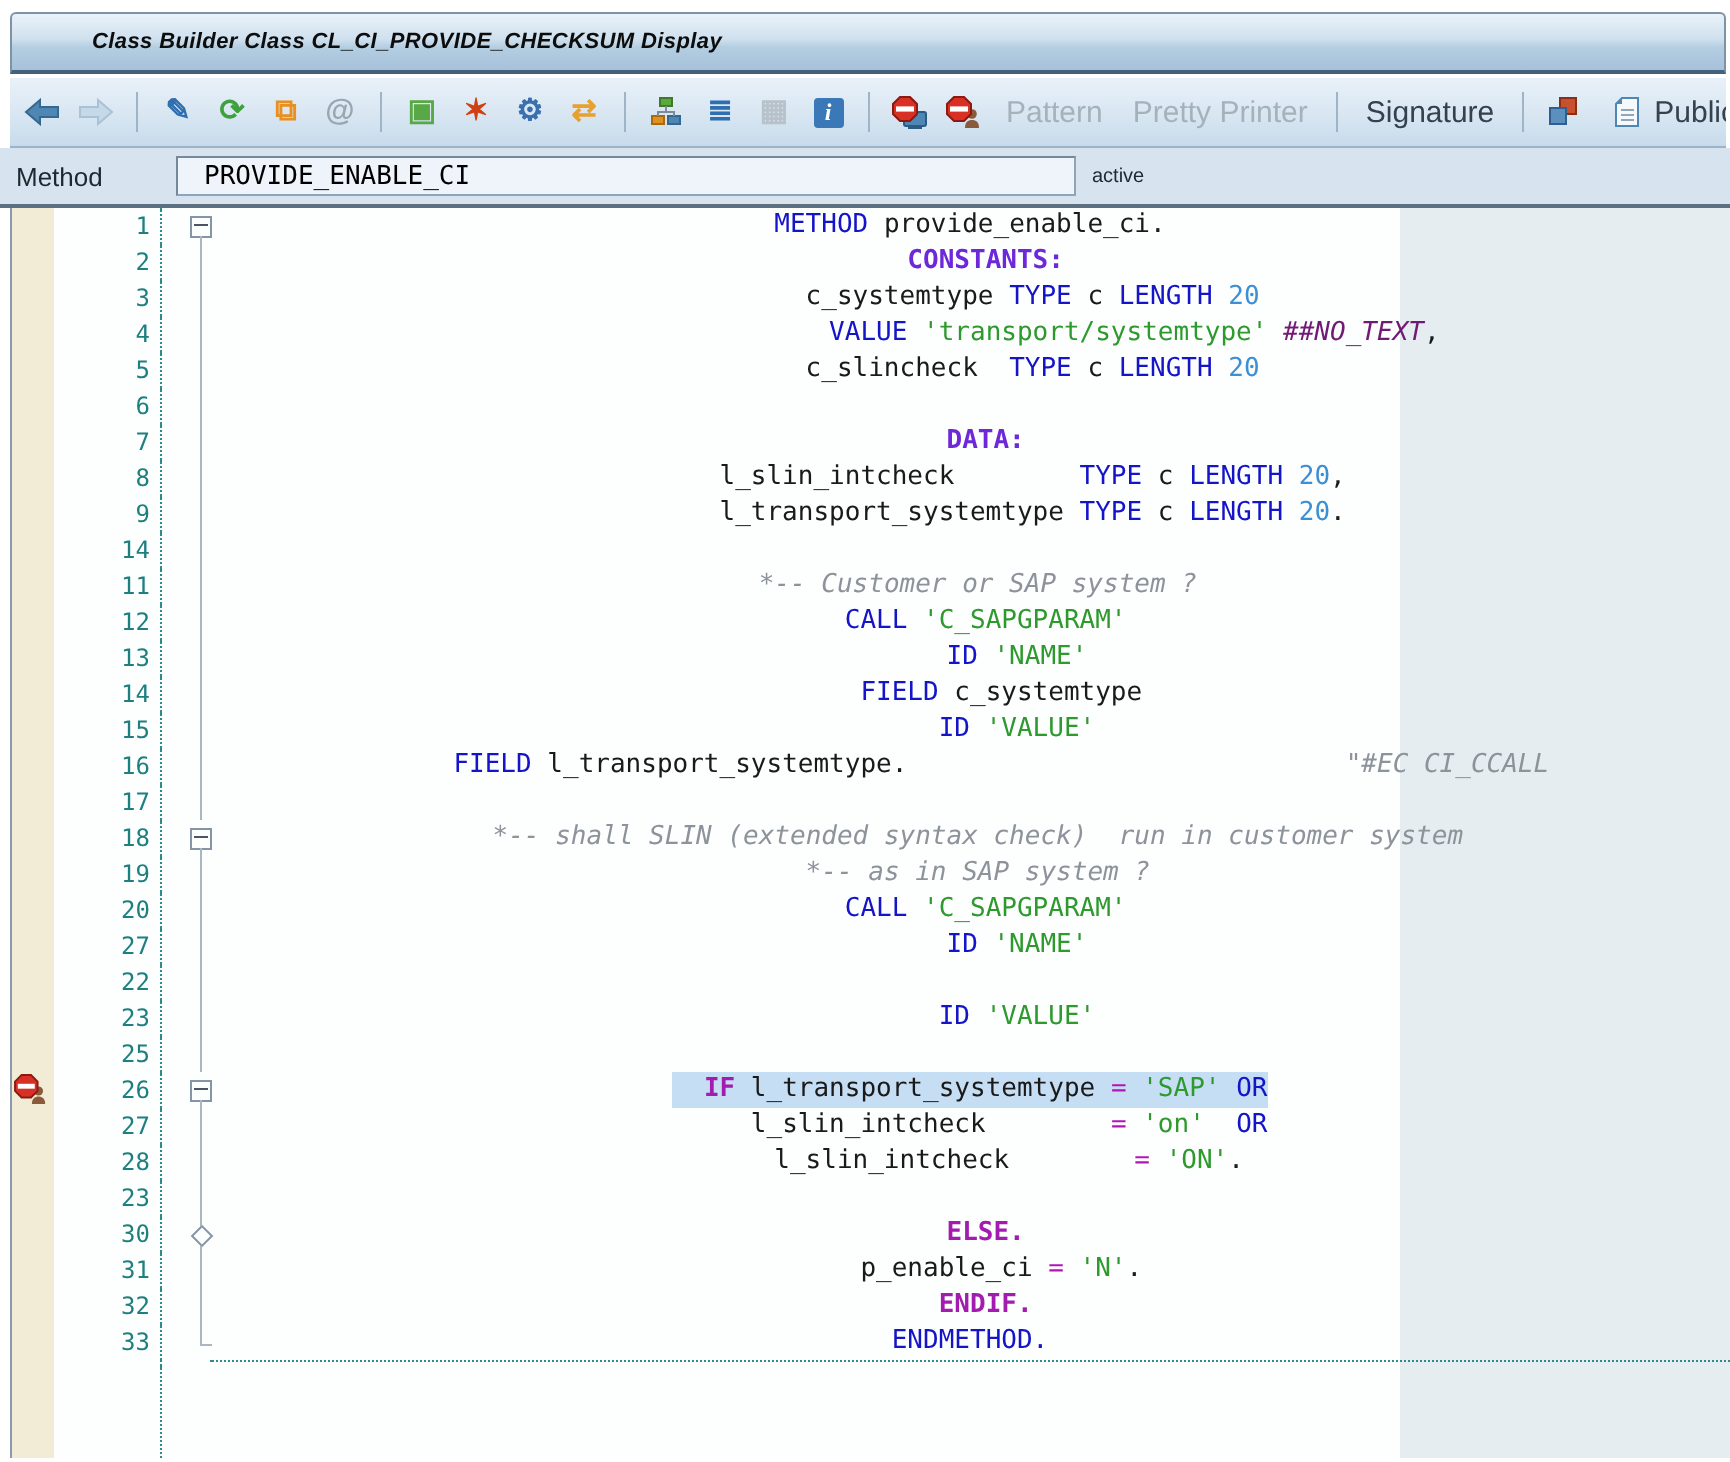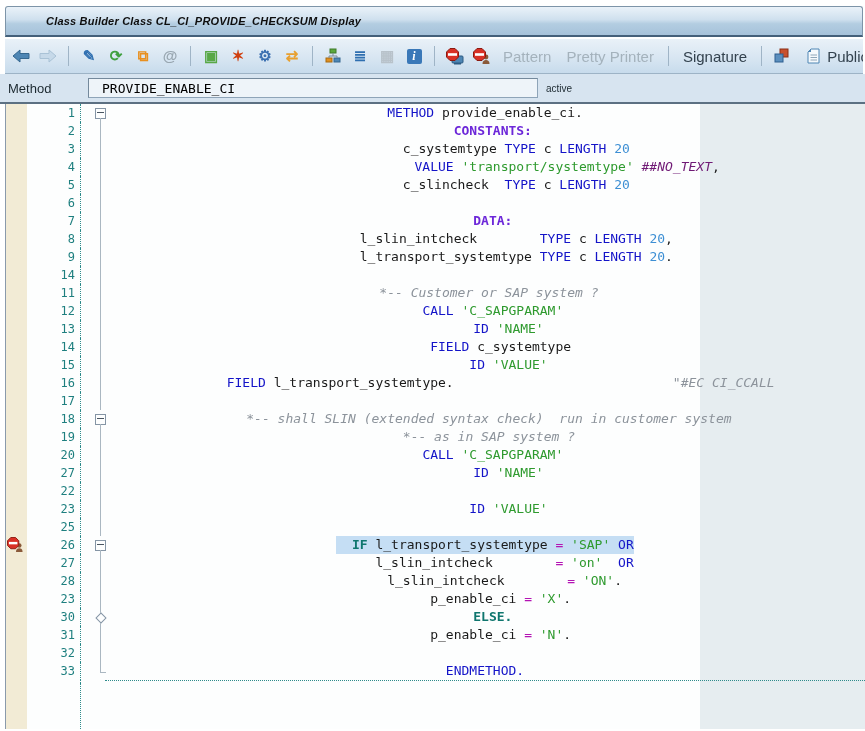--- a/index.html
+++ b/index.html
@@ -70,21 +70,21 @@
   .f-minus .box::after{content:"";position:absolute;left:1px;right:1px;top:3px;border-top:1px solid #4a5662;}
   .f-diamond::after{content:"";position:absolute;left:19px;top:0;bottom:0;border-left:1px solid #aab7c1;}
   .f-diamond .dia{position:absolute;left:16px;top:6px;width:6px;height:6px;border:1px solid #8595a5;
          background:#fdfefe;transform:rotate(45deg);z-index:1;}
   .c-code{flex:1;font-family:"DejaVu Sans Mono", monospace;font-size:13px;line-height:18px;
          white-space:pre;color:#1a1a1a;text-align:center;}
   .hlband{background:#c5def4;display:inline-block;}
   .s-pl{color:#1a1a1a;}
   .s-kw{color:#1414c8;}
   .s-decl{color:#6d28d9;font-weight:bold;}
-  .s-blk{color:#0f766e;font-weight:bold;}
+  .s-blk{color:#a21caf;font-weight:bold;}
   .s-str{color:#2e9a2e;}
   .s-num{color:#3d8fd4;}
   .s-cmt{color:#8c939b;font-style:italic;}
   .s-prag{color:#701a75;font-style:italic;}
   .s-op{color:#b414b4;}
   .rule-row .c-code{border-top:1px dotted #2e8b8b;}
   .rule-row{flex:0 0 3px;height:3px;}
   .filler{flex:1 1 auto;height:auto;}
 </style>
 </head>
@@ -350,40 +350,40 @@
       <div class="row">
         <div class="c-gut"></div>
         <div class="c-num">28</div>
         <div class="c-fold f-line"></div>
         <div class="c-code"><span class="seg s-pl">     l_slin_intcheck        </span><span class="seg s-op">=</span><span class="seg s-pl"> </span><span class="seg s-str">'ON'</span><span class="seg s-pl">.</span></div>
       </div>
       <div class="row">
         <div class="c-gut"></div>
         <div class="c-num">23</div>
         <div class="c-fold f-line"></div>
-        <div class="c-code"><span class="seg s-pl">    p_enable_ci </span><span class="seg s-op">=</span><span class="seg s-pl"> </span><span class="seg s-str">'X'</span><span class="seg s-pl">.</span></div>
       </div>
       <div class="row">
         <div class="c-gut"></div>
         <div class="c-num">30</div>
         <div class="c-fold f-diamond">
           <span class="dia"></span>
         </div>
         <div class="c-code"><span class="seg s-blk">  ELSE.</span></div>
       </div>
       <div class="row">
         <div class="c-gut"></div>
         <div class="c-num">31</div>
         <div class="c-fold f-line"></div>
         <div class="c-code"><span class="seg s-pl">    p_enable_ci </span><span class="seg s-op">=</span><span class="seg s-pl"> </span><span class="seg s-str">'N'</span><span class="seg s-pl">.</span></div>
       </div>
       <div class="row">
         <div class="c-gut"></div>
         <div class="c-num">32</div>
         <div class="c-fold f-line"></div>
+        <div class="c-code"><span class="seg s-blk">  ENDIF.</span></div>
       </div>
       <div class="row">
         <div class="c-gut"></div>
         <div class="c-num">33</div>
         <div class="c-fold f-corner"></div>
         <div class="c-code"><span class="seg s-kw">ENDMETHOD.</span></div>
       </div>
       <div class="row rule-row">
         <div class="c-gut"></div>
         <div class="c-num"></div>

